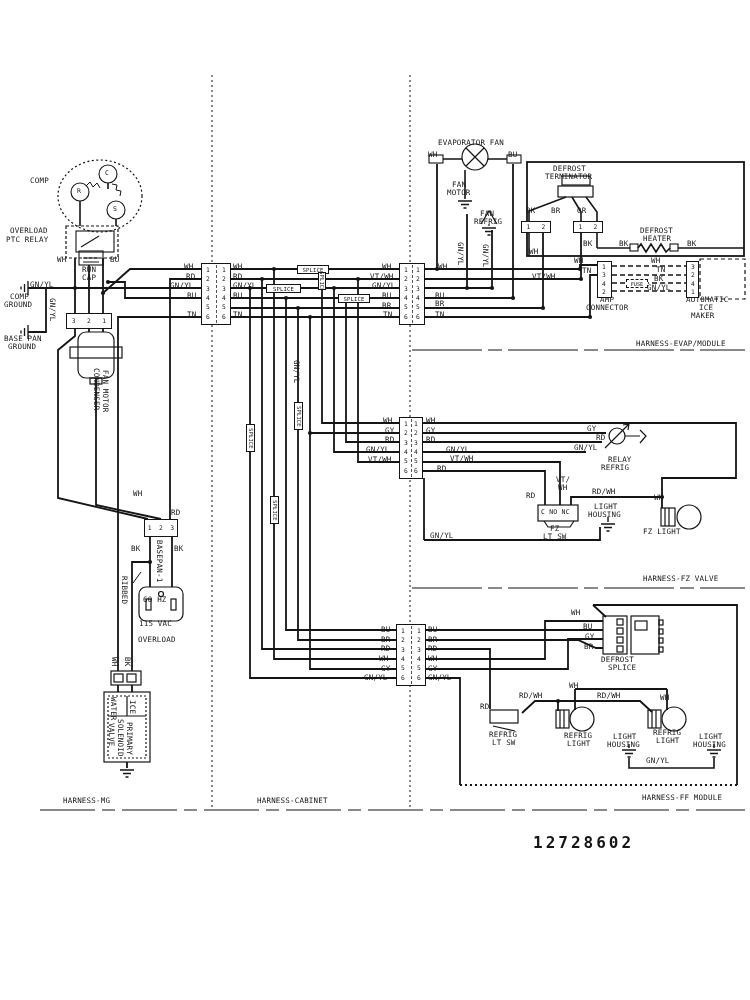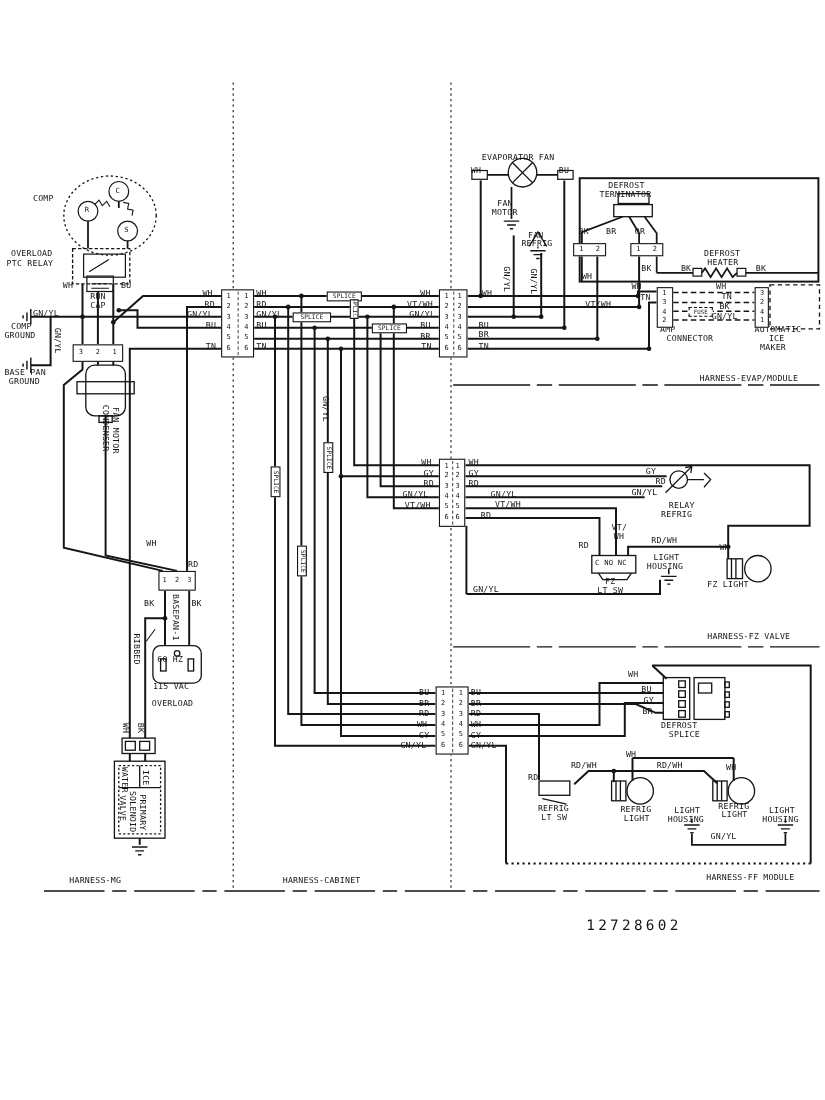--- a/index.html
+++ b/index.html
@@ -255,21 +255,21 @@
         <path d="M482,228 H496 M485,231.5 H493 M487.5,235 H490.5"></path>
         <path d="M601,524 H615 M604,527.5 H612 M606.5,531 H609.5"></path>
         <path d="M622,750 H636 M625,753.5 H633 M627.5,757 H630.5"></path>
         <path d="M707,750 H721 M710,753.5 H718 M712.5,757 H715.5"></path>
         <path d="M120,770 H134 M123,773.5 H131 M125.5,777 H128.5"></path>
         <path d="M28,281 V295 M24.5,284 V292 M21,286.5 V289.5"></path>
         <path d="M28,325 V339 M24.5,328 V336 M21,330.5 V333.5"></path>
       </g>
 </svg>
 
-<div class="lbl big" style="left:533px;top:835px;font-size:13px;">12728602</div>
+<div class="lbl big" style="left:533px;top:835px;font-size:16px;font-weight:bold;">12728602</div>
 <div class="lbl" style="left: 30px; top: 177px;">COMP</div>
     <div class="lbl" style="left: 77px; top: 188px; font-size: 6.5px;">R</div>
     <div class="lbl" style="left: 105px; top: 170px; font-size: 6.5px;">C</div>
     <div class="lbl" style="left: 113px; top: 206px; font-size: 6.5px;">S</div>
     <div class="lbl" style="left: 10px; top: 227px;">OVERLOAD</div>
     <div class="lbl" style="left: 6px; top: 236px;">PTC RELAY</div>
     <div class="lbl" style="left: 57px; top: 256px;">WH</div>
     <div class="lbl" style="left: 110px; top: 256px;">BU</div>
     <div class="lbl" style="left: 82px; top: 266px;">RUN</div>
     <div class="lbl" style="left: 82px; top: 274px;">CAP</div>
@@ -337,21 +337,21 @@
     <div class="lbl" style="left: 577px; top: 207px;">OR</div>
     <div class="lbl" style="left: 529px; top: 248px;">WH</div>
     <div class="lbl" style="left: 574px; top: 257px;">WH</div>
     <div class="lbl" style="left: 640px; top: 227px;">DEFROST</div>
     <div class="lbl" style="left: 643px; top: 235px;">HEATER</div>
     <div class="lbl" style="left: 583px; top: 240px;">BK</div>
     <div class="lbl" style="left: 619px; top: 240px;">BK</div>
     <div class="lbl" style="left: 687px; top: 240px;">BK</div>
     <div class="lbl" style="left: 582px; top: 267px;">TN</div>
     <div class="lbl" style="left: 600px; top: 296px;">AMP</div>
-    <div class="lbl" style="left: 586px; top: 304px; margin-left: 20px;">CONNECTOR</div>
+    <div class="lbl" style="left: 586px; top: 304px;">CONNECTOR</div>
     <div class="lbl" style="left: 651px; top: 257px;">WH</div>
     <div class="lbl" style="left: 656px; top: 266px;">TN</div>
     <div class="lbl" style="left: 654px; top: 275px;">BK</div>
     <div class="lbl" style="left: 647px; top: 284px;">GN/YL</div>
     <div class="lbl" style="left: 686px; top: 296px;">AUTOMATIC</div>
     <div class="lbl" style="left: 699px; top: 304px;">ICE</div>
     <div class="lbl" style="left: 691px; top: 312px;">MAKER</div>
     <div class="lbl" style="left: 636px; top: 340px;">HARNESS-EVAP/MODULE</div>
     <div class="lbl" style="left: 383px; top: 417px;">WH</div>
     <div class="lbl" style="left: 385px; top: 427px;">GY</div>

